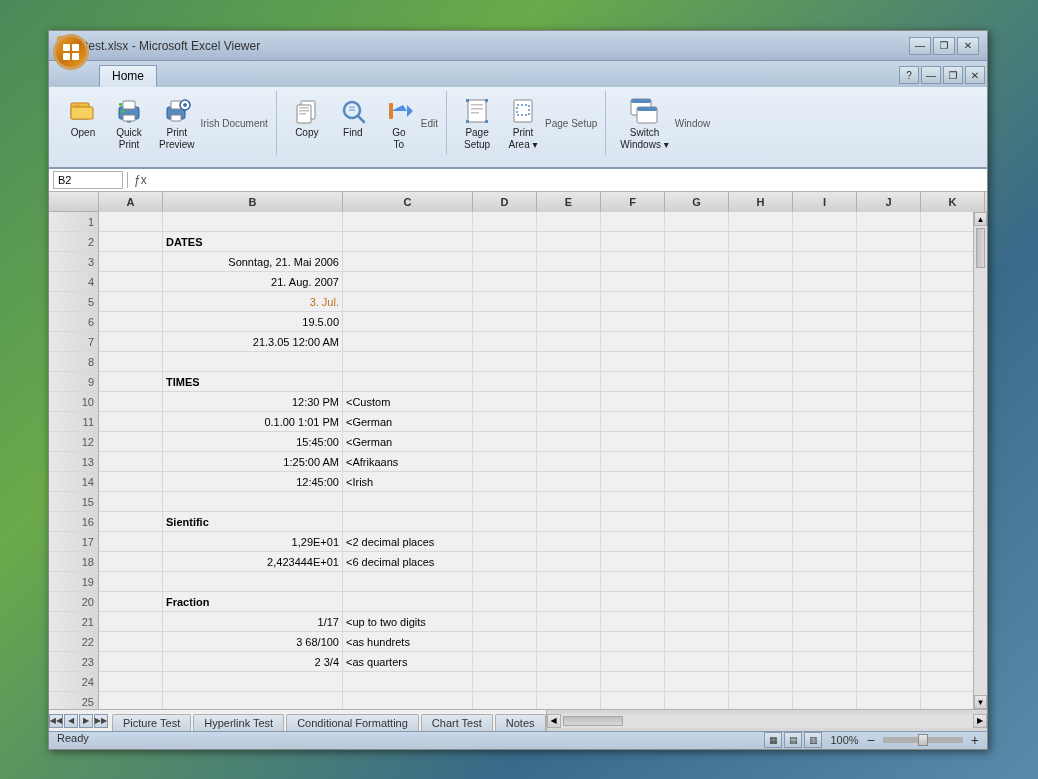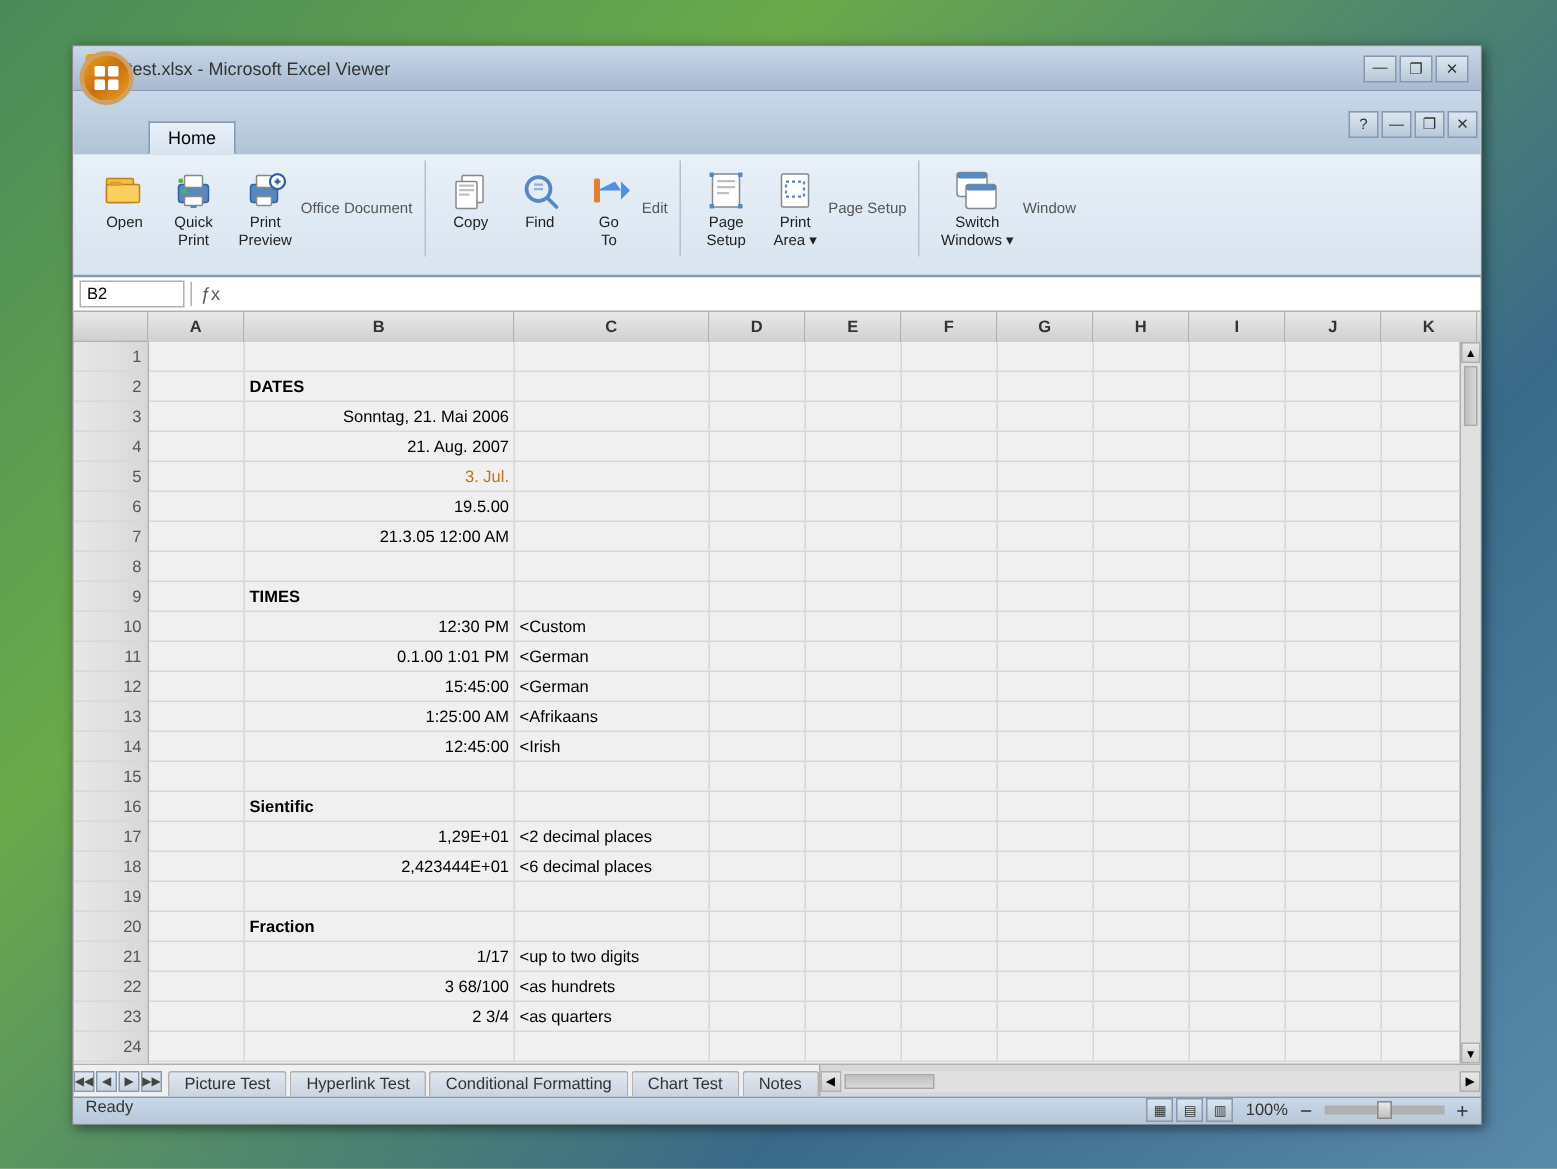--- a/index.html
+++ b/index.html
@@ -87,21 +87,20 @@
       cursor: pointer;
       border: 1px solid transparent;
       border-bottom: none;
       color: #333;
     }
     .ribbon-tab.active {
       background: linear-gradient(180deg, #e8f0f8, #d8e4f0);
       border-color: #8898b0;
       border-bottom: 1px solid #d8e4f0;
       color: #000;
-      margin-top: 16px;
     }
     
     .office-btn {
       position: absolute;
       top: 33px;
       left: 52px;
       width: 36px;
       height: 36px;
       background: linear-gradient(135deg, #e8a020, #c87010, #e8a020);
       border-radius: 50%;
@@ -494,21 +493,21 @@
                 <rect x="8" y="4" width="10" height="8" rx="1" fill="white" stroke="#888" stroke-width="1"></rect>
                 <rect x="8" y="18" width="10" height="6" rx="1" fill="white" stroke="#888" stroke-width="1"></rect>
                 <circle cx="22" cy="8" r="5" fill="white" stroke="#3060a0" stroke-width="1.5"></circle>
                 <line x1="20" y1="8" x2="24" y2="8" stroke="#3060a0" stroke-width="1.5"></line>
                 <line x1="22" y1="6" x2="22" y2="10" stroke="#3060a0" stroke-width="1.5"></line>
               </svg>
             </div>
             <span class="ribbon-btn-label">Print<br>Preview</span>
           </div>
         </div>
-        <span class="ribbon-group-label">Office Document</span>
+        <span class="ribbon-group-label">Irish Document</span>
       </div>
 
       <div class="ribbon-group">
         <div class="ribbon-buttons">
           <div class="ribbon-btn">
             <div class="ribbon-btn-icon">
               <svg width="28" height="28" viewBox="0 0 28 28">
                 <rect x="8" y="4" width="14" height="18" rx="1" fill="white" stroke="#888" stroke-width="1"></rect>
                 <rect x="4" y="8" width="14" height="18" rx="1" fill="white" stroke="#888" stroke-width="1"></rect>
                 <rect x="6" y="10" width="10" height="1.5" fill="#c0c0c0"></rect>

